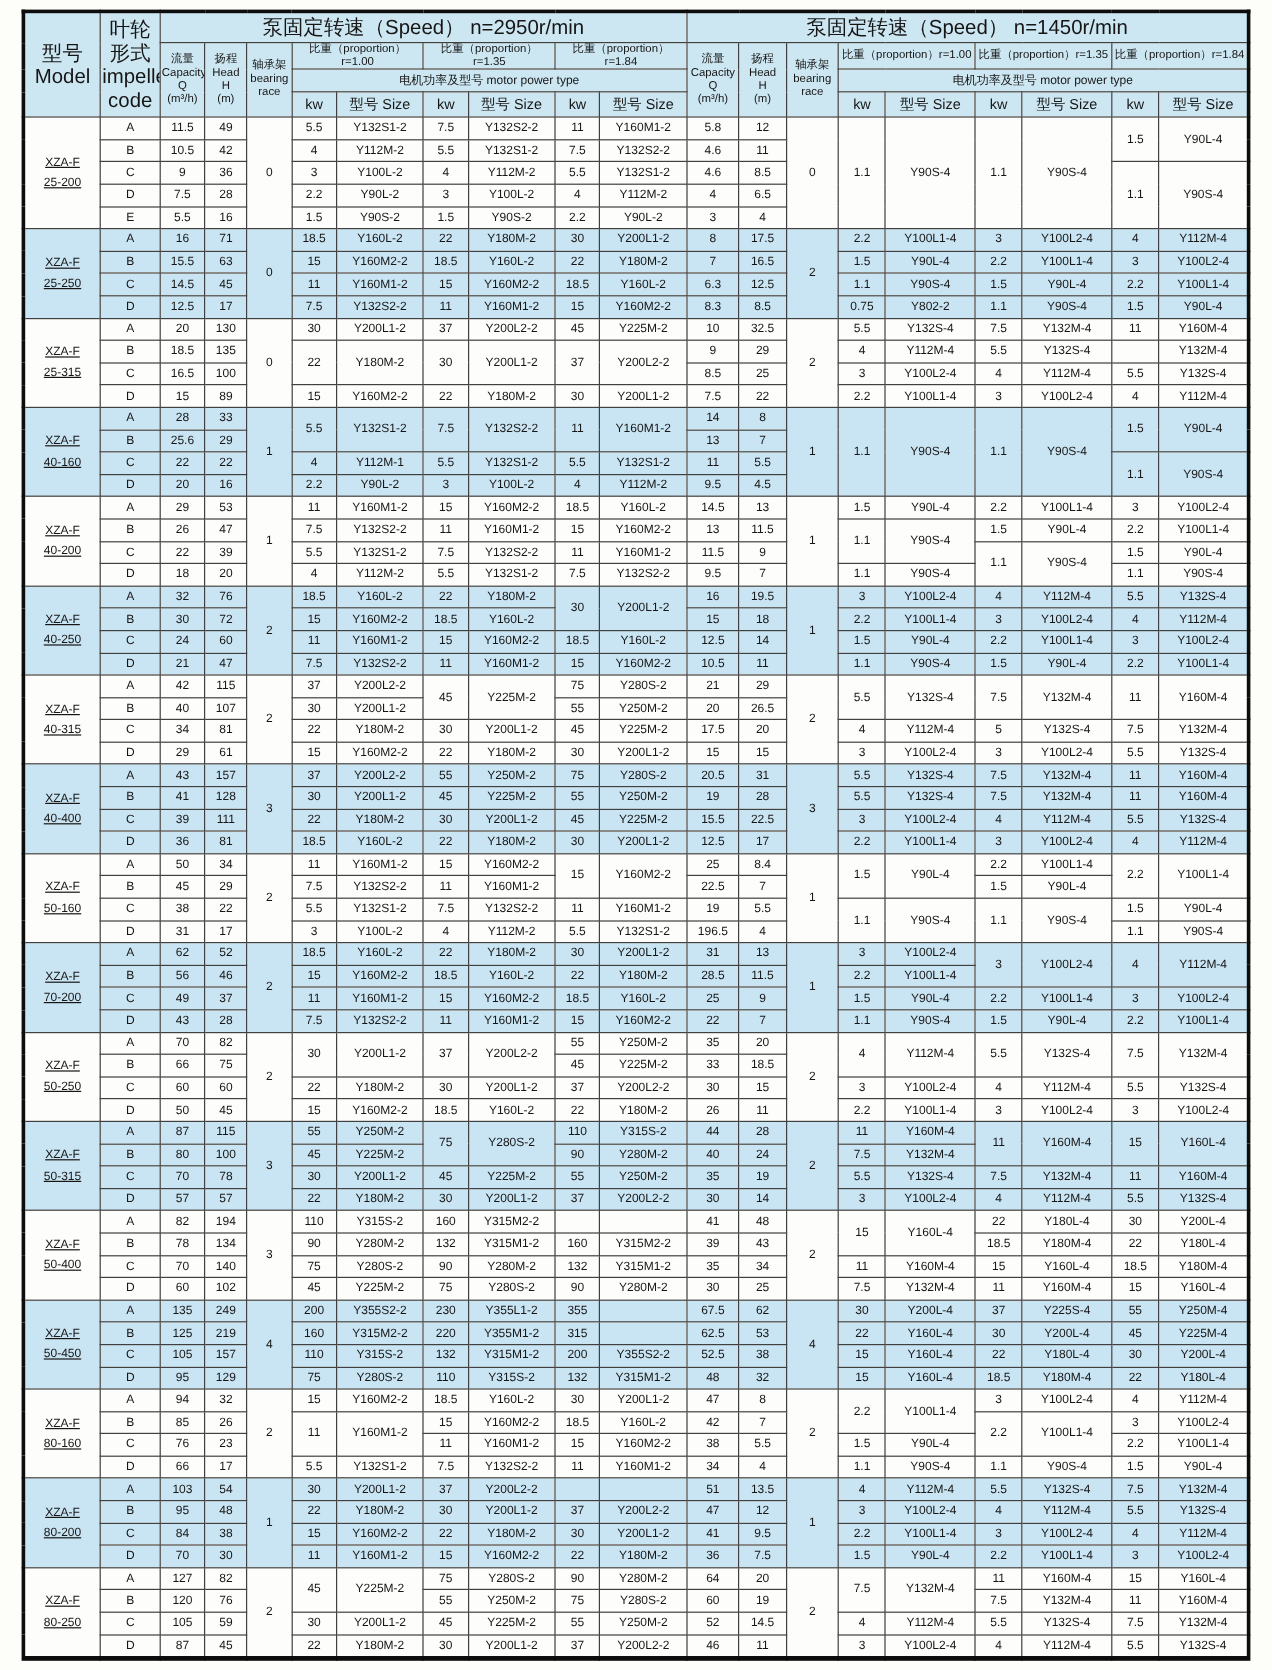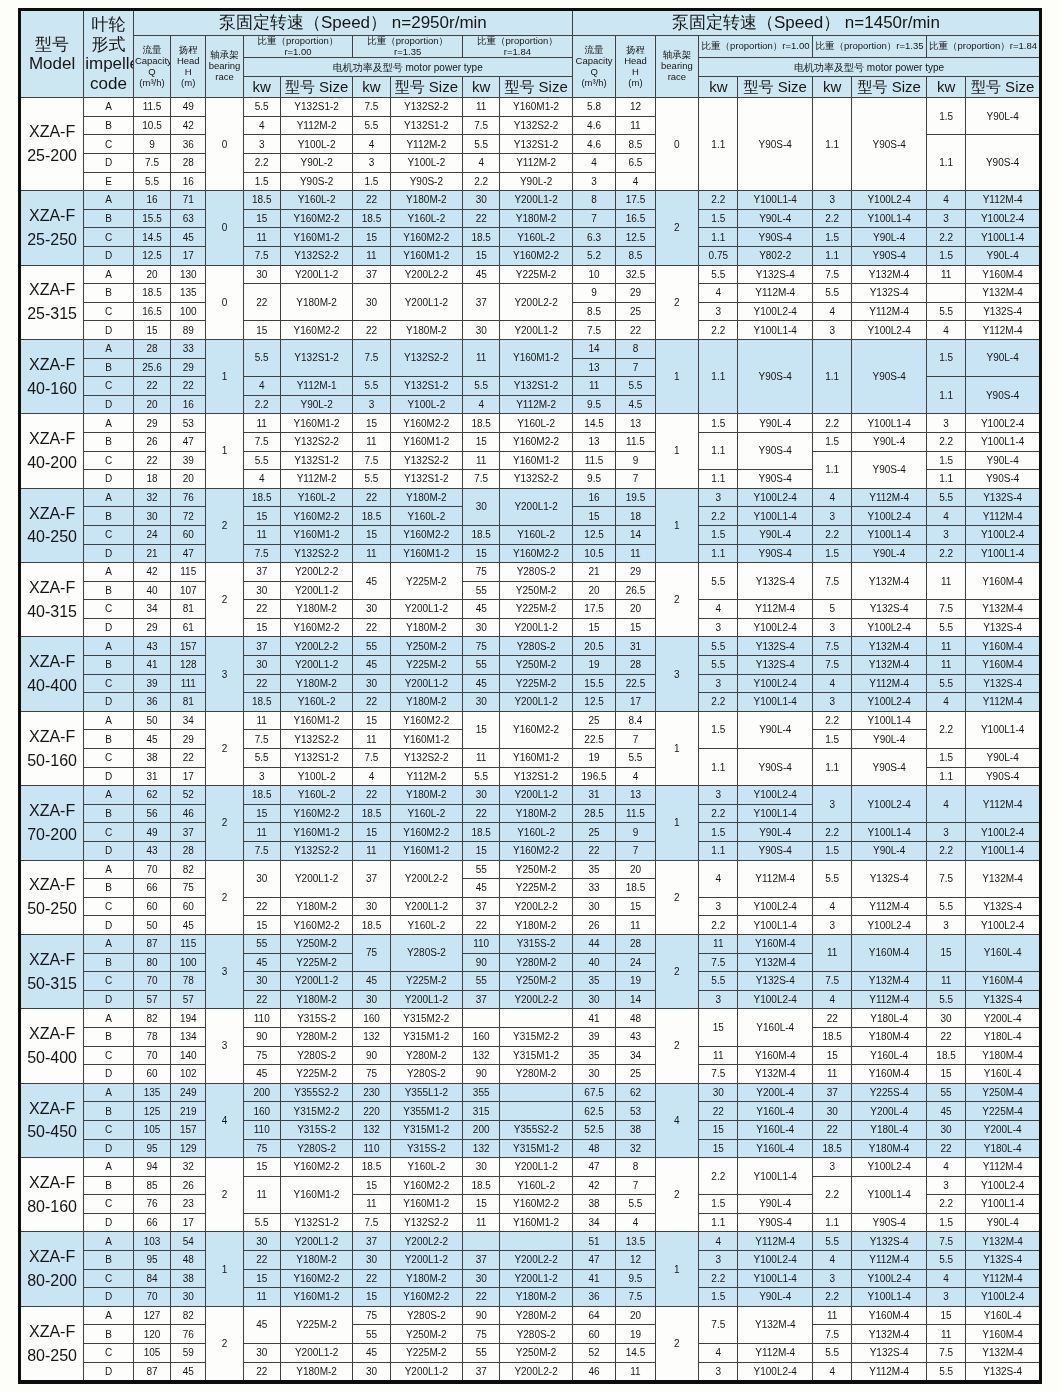--- a/index.html
+++ b/index.html
@@ -5,25 +5,25 @@
   html,body{margin:0;padding:0;background:#ffffff;}
   body{font-family:"Liberation Sans","DejaVu Sans",sans-serif;color:#161616;}
   .page{width:1060px;height:1392px;box-sizing:border-box;padding:8px 18px 0 18px;background:#fdfdfa;}
   table.spec{border-collapse:collapse;table-layout:fixed;width:1024px;border:3px solid #0d0d0d;border-bottom-width:4px;}
   th,td{border:1px solid #404040;text-align:center;vertical-align:middle;padding:0 1px;
         font-size:10px;line-height:1.12;overflow:hidden;white-space:pre-line;}
   thead th{background:#cde7f2;font-weight:normal;}
   tr.banner-row th{height:24px;font-size:17px;}
   tr.prop-row th{height:18px;font-size:9.5px;}
   tr.motor-row th{height:18px;font-size:10px;margin-left:12px;}
-  tr.kwsize-row th{height:20px;font-size:15px;}
+  tr.kwsize-row th{height:20px;font-size:12px;}
   th.vhead{font-size:9.5px;line-height:1.15;}
   tbody td{height:17.6px;background:#fdfdfb;}
   tbody tr.shaded td{background:#c9e4f2;}
-  td.model-cell{font-size:16px;}
+  td.model-cell{font-size:10px;text-decoration:underline;}
   td.model-cell div{padding:3px 0;}
 </style>
 </head>
 <body>
 
 <div class="page">
   <table class="spec">
     <colgroup>
       <col style="width:62px">
         <col style="width:48px">
@@ -246,21 +246,21 @@
         <tr class="shaded">
           <td>D</td>
           <td>12.5</td>
           <td>17</td>
           <td>7.5</td>
           <td>Y132S2-2</td>
           <td>11</td>
           <td>Y160M1-2</td>
           <td>15</td>
           <td>Y160M2-2</td>
-          <td>5.2</td>
+          <td>8.3</td>
           <td>8.5</td>
           <td>0.75</td>
           <td>Y802-2</td>
           <td>1.1</td>
           <td>Y90S-4</td>
           <td>1.5</td>
           <td>Y90L-4</td>
         </tr>
         <tr>
           <td class="model-cell" rowspan="4"><div>XZA-F</div><div>25-315</div></td>

